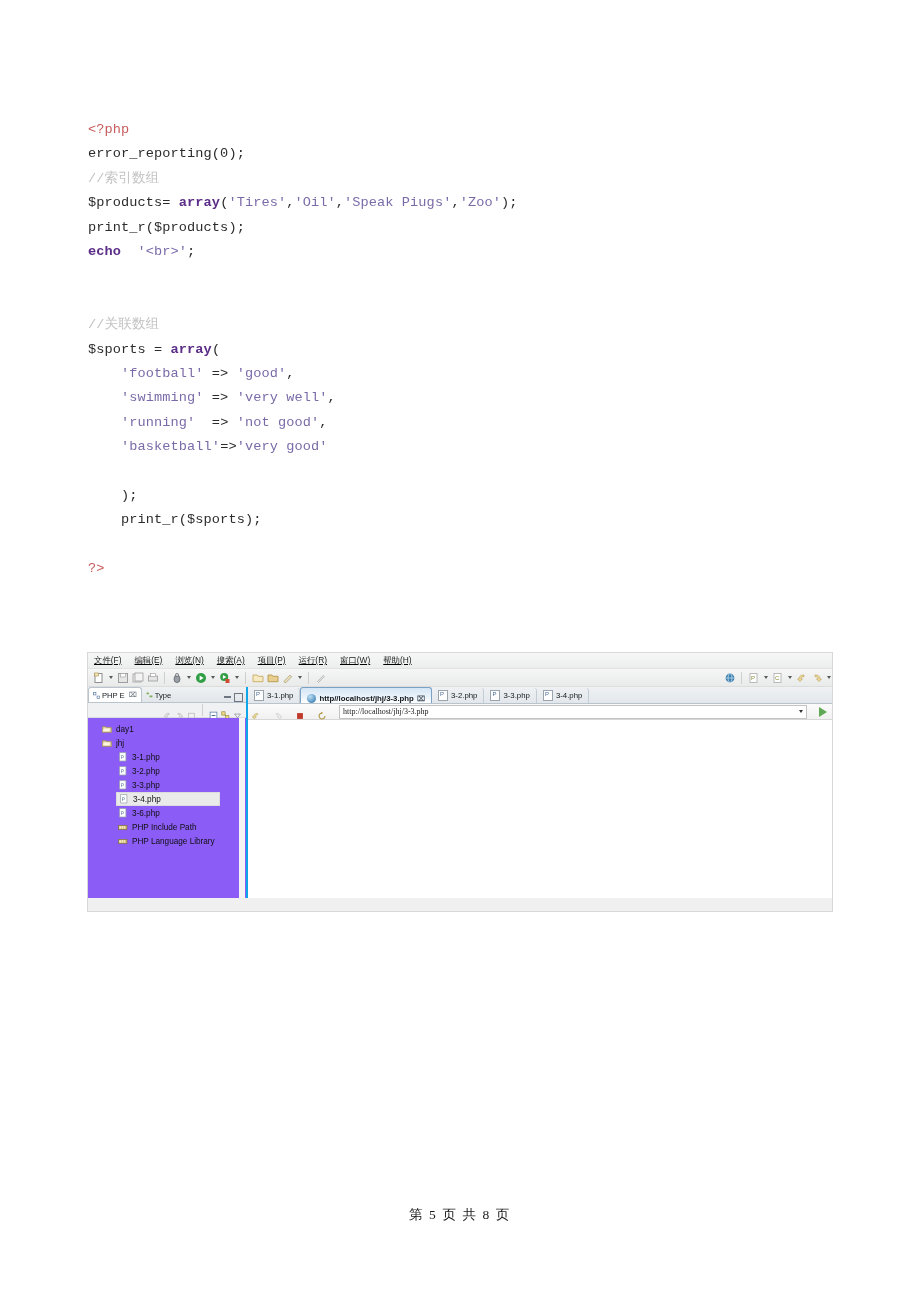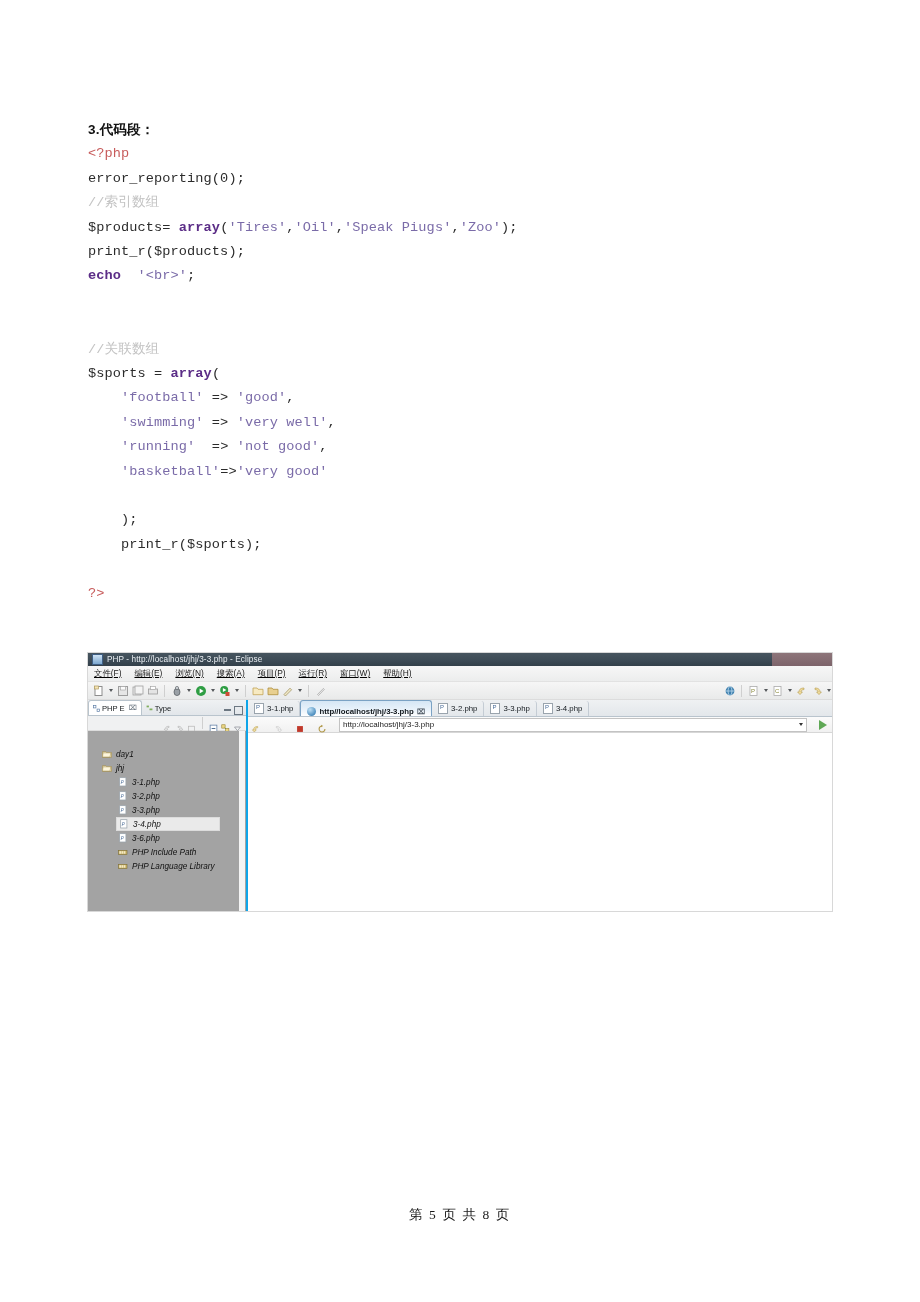--- a/index.html
+++ b/index.html
@@ -199,25 +199,24 @@
     justify-content: flex-end;
     gap: 3px;
     padding-right: 4px;
     background: #f0f1f2;
     border-bottom: 1px solid #dcdcdc;
   }
   .vtb-ic { width: 9px; height: 9px; flex: none; }
 
   .tree {
     flex: 1;
-    background: #a3a3a3;
-    padding: 16px 0 0 0;
+    background: #8b5cf6;
+    padding: 4px 0 0 0;
     overflow: hidden;
     position: relative;
-    font-style: italic;
   }
   .tree-row {
     display: flex;
     align-items: center;
     height: 14px;
     font-size: 8.2px;
     color: #101010;
     padding-left: 14px;
     white-space: nowrap;
   }
@@ -295,20 +294,21 @@
   .tab-x { font-size: 7px; color: #49545f; }
 
   .ed-addrbar {
     height: 15px;
     display: flex;
     align-items: center;
     gap: 12px;
     background: linear-gradient(to bottom,#fbfbfb,#f1f1f1);
     border-bottom: 1px solid #d7d7d7;
     padding: 0 3px;
+    font-family: Liberation Serif, serif;
   }
   .ab-ic { width: 10px; height: 10px; flex: none; }
   .addr-field {
     flex: 1;
     height: 12px;
     background: #ffffff;
     border: 1px solid #c3c3c3;
     display: flex;
     align-items: center;
     padding: 0 3px;
@@ -356,31 +356,25 @@
     font-family: "Liberation Serif", serif;
     font-size: 13.5px;
     color: #1a1a1a;
     letter-spacing: 1.6px;
   }
 </style>
 </head>
 <body>
 
 <div class="doc">
-  <div class="heading-cn">3.代码段：</div>
   <div class="code" id="code-listing"><div><span class="c-tag">&lt;?php</span></div><div><span class="c-plain">error_reporting(0);</span></div><div><span class="c-comment">//索引数组</span></div><div><span class="c-plain">$products= </span><span class="c-kw">array</span><span class="c-plain">(</span><span class="c-str">'Tires'</span><span class="c-plain">,</span><span class="c-str">'Oil'</span><span class="c-plain">,</span><span class="c-str">'Speak Piugs'</span><span class="c-plain">,</span><span class="c-str">'Zoo'</span><span class="c-plain">);</span></div><div><span class="c-plain">print_r($products);</span></div><div><span class="c-kw">echo</span><span class="c-plain">  </span><span class="c-str">'&lt;br&gt;'</span><span class="c-plain">;</span></div><div class="blank-gap"></div><div class="blank-gap"></div><div><span class="c-comment">//关联数组</span></div><div><span class="c-plain">$sports = </span><span class="c-kw">array</span><span class="c-plain">(</span></div><div><span class="c-plain">    </span><span class="c-str">'football'</span><span class="c-plain"> =&gt; </span><span class="c-str">'good'</span><span class="c-plain">,</span></div><div><span class="c-plain">    </span><span class="c-str">'swimming'</span><span class="c-plain"> =&gt; </span><span class="c-str">'very well'</span><span class="c-plain">,</span></div><div><span class="c-plain">    </span><span class="c-str">'running'</span><span class="c-plain">  =&gt; </span><span class="c-str">'not good'</span><span class="c-plain">,</span></div><div><span class="c-plain">    </span><span class="c-str">'basketball'</span><span class="c-plain">=&gt;</span><span class="c-str">'very good'</span></div><div class="blank-gap"></div><div><span class="c-plain">    );</span></div><div><span class="c-plain">    print_r($sports);</span></div><div class="blank-gap"></div><div><span class="c-tag">?&gt;</span></div></div>
 </div>
 
 <div class="eclipse">
 
-  <div class="ecl-titlebar">
-    <span class="ecl-title-icon"></span>
-    <span class="ecl-title-text">PHP  -  http://localhost/jhj/3-3.php  -  Eclipse</span>
-    <span class="ecl-wincontrols"></span>
-  </div>
 
   <div class="ecl-menubar" id="menu-bar">
       <span class="ecl-menu-item">文件(F)</span>
       <span class="ecl-menu-item">编辑(E)</span>
       <span class="ecl-menu-item">浏览(N)</span>
       <span class="ecl-menu-item">搜索(A)</span>
       <span class="ecl-menu-item">项目(P)</span>
       <span class="ecl-menu-item">运行(R)</span>
       <span class="ecl-menu-item">窗口(W)</span>
       <span class="ecl-menu-item">帮助(H)</span>

